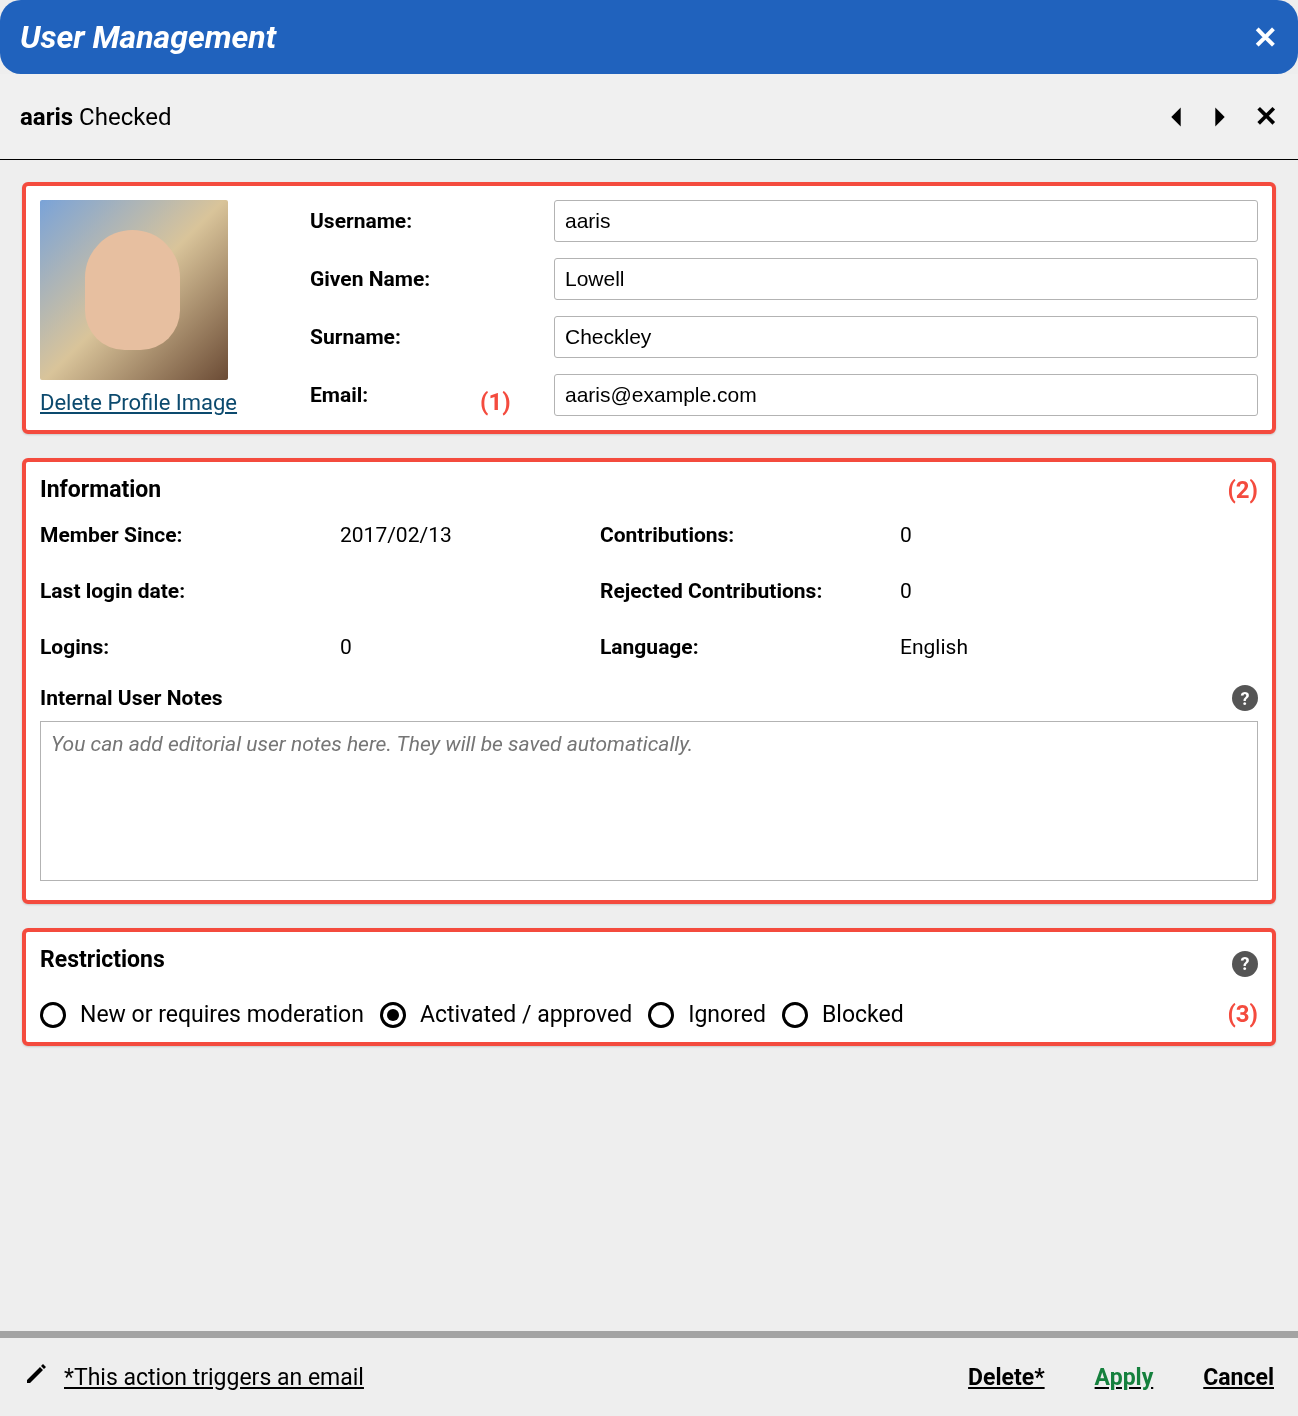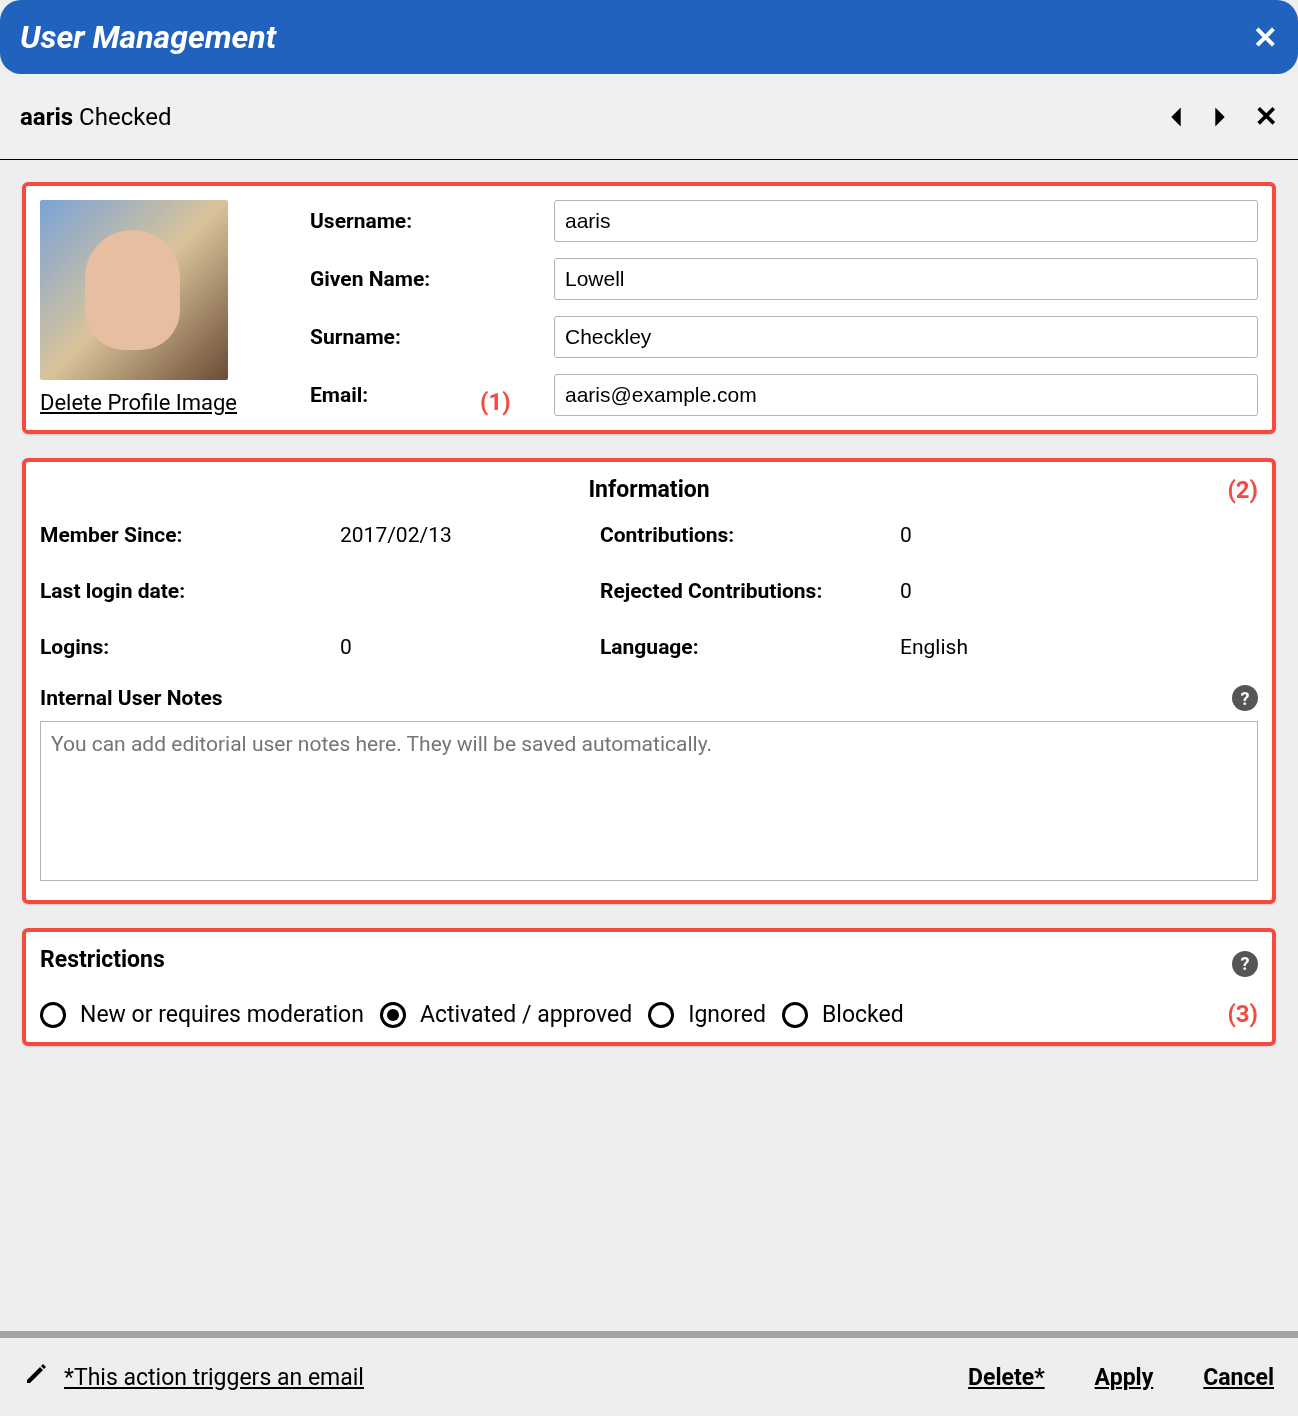--- a/index.html
+++ b/index.html
@@ -92,21 +92,21 @@
     }
     .avatar-box::after{
       content:"";
       position:absolute;
       left:45px; top:30px;
       width:95px; height:120px;
       border-radius: 60px 60px 50px 50px;
       background: #e7bfa0;
     }
     .delete-link {
-      color: #000000; text-decoration: underline;
+      color: #0c4a6e; text-decoration: underline;
       font-size: 22px; cursor: pointer;
     }
     .form-col {
       flex: 1;
       display: grid;
       grid-template-columns: 220px 1fr;
       row-gap: 16px;
       column-gap: 24px;
       align-items: center;
     }
@@ -117,21 +117,20 @@
       padding: 8px 10px;
       border: 1px solid #b3b3b3;
       border-radius: 3px;
     }
     .annot1 { right: auto; left: 454px; bottom: 14px; }
     
     .card2 .heading, .card3 .heading {
       font-weight: 700;
       font-size: 23px;
       margin-bottom: 20px;
-      text-align: center;
     }
     .info-grid {
       display: grid;
       grid-template-columns: 300px 260px 300px 1fr;
       row-gap: 32px;
     }
     .info-grid strong { font-weight: 700; }
     .notes-head {
       display:flex; justify-content:space-between; align-items:center;
       margin-top: 26px;
@@ -145,20 +144,21 @@
     textarea {
       margin-top: 10px;
       width: 100%;
       height: 160px;
       border: 1px solid #b3b3b3;
       font-size: 21px;
       padding: 10px;
       resize: none;
       font-family: inherit;
       color: #333;
+      font-style: italic;
     }
     .annot2 { top: 14px; right: 14px; }
     .annot3 { bottom: 14px; right: 14px; }
     
     .restrictions-head {
       display:flex; justify-content:space-between; align-items:center;
       margin-bottom: 20px;
     }
     .radio-list {
       display:flex; gap: 16px;
@@ -189,21 +189,21 @@
       display:flex; align-items:center; gap: 16px;
     }
     .footer .underline-link {
       text-decoration: underline;
       cursor: pointer;
     }
     .footer .fright {
       display:flex; gap: 50px; text-decoration: underline;
     }
     .footer .btn { cursor: pointer; font-weight:700; }
-    .footer .btn.disabled { color: #000000; cursor: default; }
+    .footer .btn.disabled { color: #15803d; cursor: default; }
   </style>
 </head>
 <body>
 
 <div class="titlebar">
   <span class="title">User Management</span>
   <span class="close">✕</span>
 </div>
 
 <div class="subbar">

